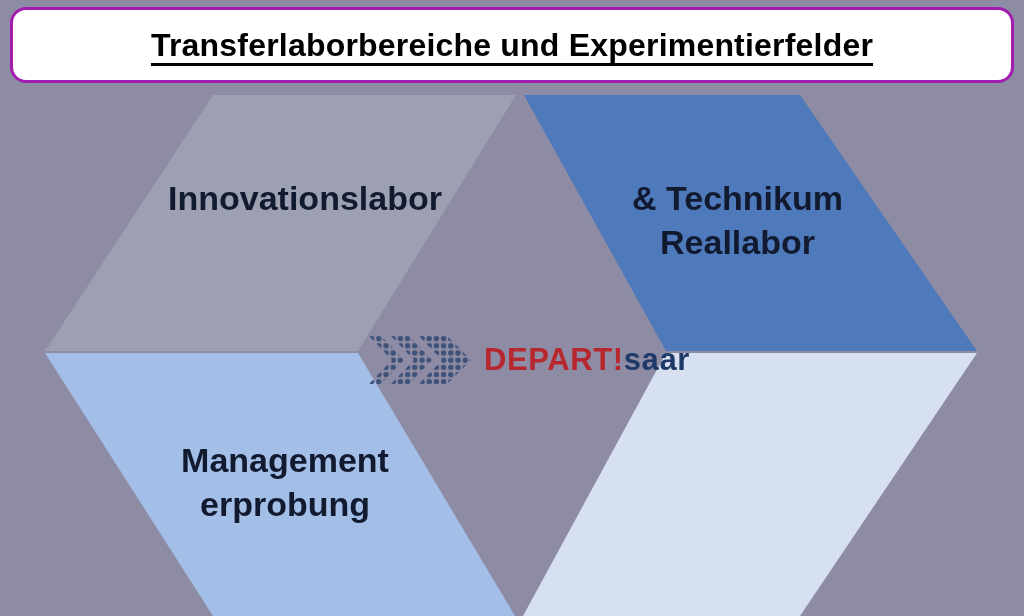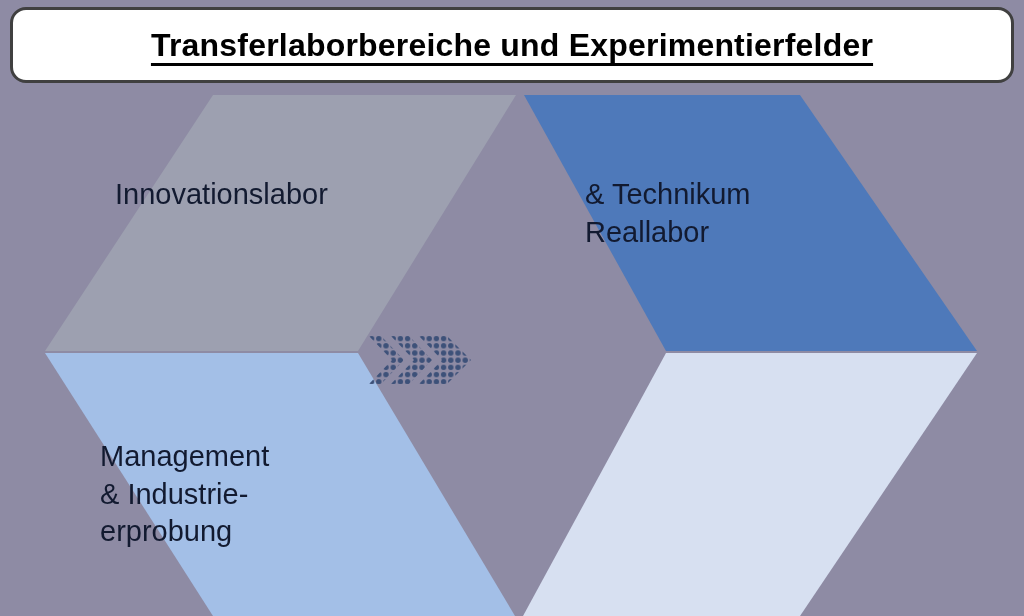--- a/index.html
+++ b/index.html
@@ -12,39 +12,39 @@
   }
   .stage { position: absolute; inset: 0; width: 1024px; height: 616px; }
 
   svg.shapes { position: absolute; left: 0; top: 0; display: block; }
 
   .title-box {
     position: absolute; left: 10px; top: 7px;
     width: 1004px; height: 76px;
     box-sizing: border-box;
     background: #ffffff;
-    border: 3px solid #404040;
+    border: 3px solid #a21caf;
     border-radius: 16px;
     display: flex; align-items: center; justify-content: center;
     z-index: 3;
   }
   .title-text {
     font-size: 32px; font-weight: 800; color: #000000;
     text-decoration: underline;
     text-decoration-thickness: 2.5px;
     text-underline-offset: 7px;
     letter-spacing: 0.2px;
     white-space: nowrap;
   }
 
   .area-label {
     position: absolute;
-    text-align: left;
-    font-weight: 400;
-    font-size: 29px;
+    text-align: center;
+    font-weight: 700;
+    font-size: 34px;
     line-height: 1.3;
     color: #121a30;
     z-index: 2;
     pointer-events: none;
   }
   .area-label .line { display: block; }
 
   .label-innovation  { left: 115px; top: 176px; width: 380px; }
   .label-reallabor   { left: 585px; top: 176px; width: 305px; }
   .label-feldlabor   { left: 100px; top: 438px; width: 370px; }
@@ -84,33 +84,35 @@
     <span class="line">Innovationslabor</span>
   </div>
 
   <div class="area-label label-reallabor">
     <span class="line">&amp; Technikum</span>
     <span class="line">Reallabor</span>
   </div>
 
   <div class="area-label label-feldlabor">
     <span class="line">Management</span>
-    <span class="line">&amp; Industrie-</span>
     <span class="line">erprobung</span>
   </div>
 
   <div class="area-label label-management">
   </div>
 
   <div class="logo">
     <svg width="104" height="50" viewBox="0 0 104 50" aria-hidden="true">
       <defs>
         <pattern id="dotp" width="7.2" height="7.2" patternUnits="userSpaceOnUse">
           <circle cx="3.6" cy="3.6" r="2.7" fill="#3d5179"></circle>
         </pattern>
       </defs>
       <path d="M1,1 h12 l23,24 -23,24 H1 l23,-24 Z" fill="url(#dotp)"></path>
       <path d="M23,1 h18 l23,24 -23,24 H23 l23,-24 Z" fill="url(#dotp)"></path>
       <path d="M51,1 h28 l24,24 -24,24 H51 l23,-24 Z" fill="url(#dotp)"></path>
     </svg>
+    <span class="logo-text">
+      <span class="logo-depart">DEPART</span><span class="logo-excl">!</span><span class="logo-saar">saar</span>
+    </span>
   </div>
 
 </div>
 
 </body></html>

